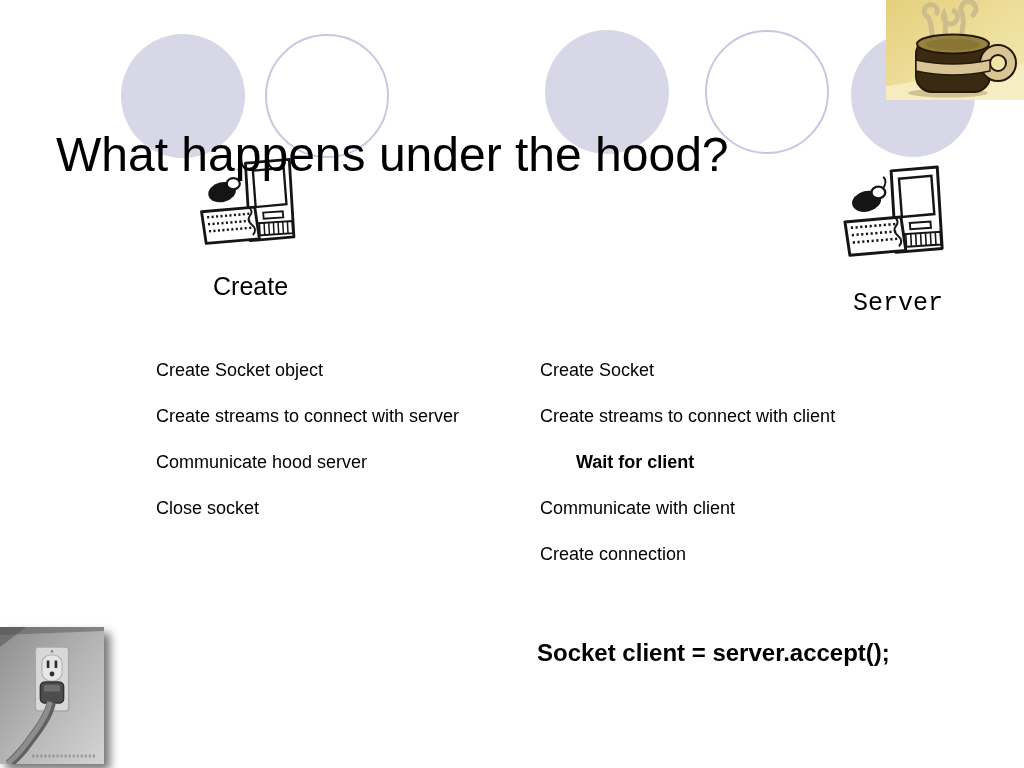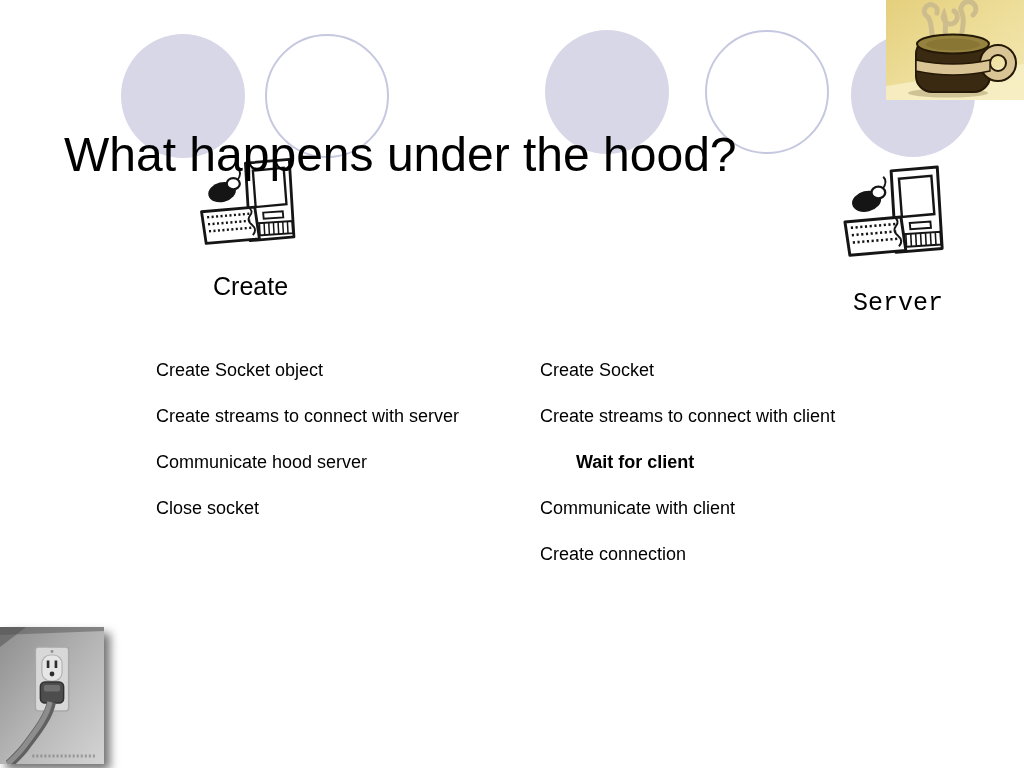--- a/index.html
+++ b/index.html
@@ -11,21 +11,21 @@
   .circle { position:absolute; width:124px; height:124px; border-radius:50%; box-sizing:border-box; }
   .circle.filled { background:#d7d7e8; }
   .circle.outlined { border:2px solid #c6c8e0; background:transparent; }
   .c1 { left:121px; top:34px; }
   .c2 { left:265px; top:34px; }
   .c3 { left:545px; top:30px; }
   .c4 { left:705px; top:30px; }
   .c5 { left:851px; top:33px; }
 
   .title {
-    position:absolute; left:64px; top:97px; width:820px;
+    position:absolute; left:56px; top:97px; width:820px;
     font-size:48px; font-weight:400; letter-spacing:0px; line-height:1.1;
     z-index:3; white-space:nowrap;
   }
 
   .art { position:absolute; z-index:2; }
   .art-client { left:195px; top:156px; width:112px; height:104px; }
   .art-server { left:838px; top:164px; width:118px; height:108px; }
 
   .pc-label { position:absolute; font-size:25px; z-index:3; }
   .label-client { left:213px; top:272px; }
@@ -162,20 +162,21 @@
   </div>
 
   <div class="steps steps-server">
     <p class="step">Create Socket</p>
     <p class="step">Create streams to connect with client</p>
     <p class="step bold">Wait for client</p>
     <p class="step">Communicate with client</p>
     <p class="step">Create connection</p>
   </div>
 
+  <div class="code-line">Socket client = server.accept();</div>
 
   <div class="photo photo-outlet">
     <svg viewBox="0 0 103 137" preserveAspectRatio="none" aria-hidden="true">
       <defs>
         <linearGradient id="wallG" x1="0" y1="0" x2="1" y2="1">
           <stop offset="0" stop-color="#8e8e8e"></stop>
           <stop offset="0.5" stop-color="#b4b4b4"></stop>
           <stop offset="1" stop-color="#d4d4d4"></stop>
         </linearGradient>
       </defs>

